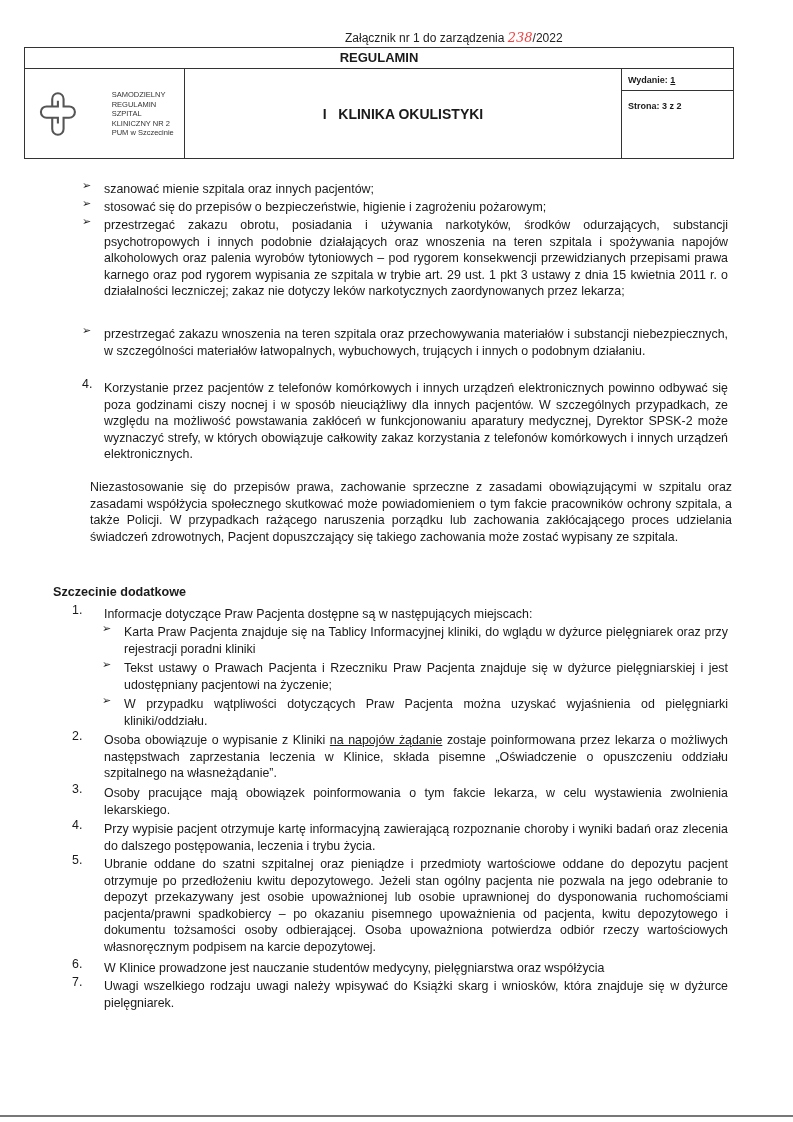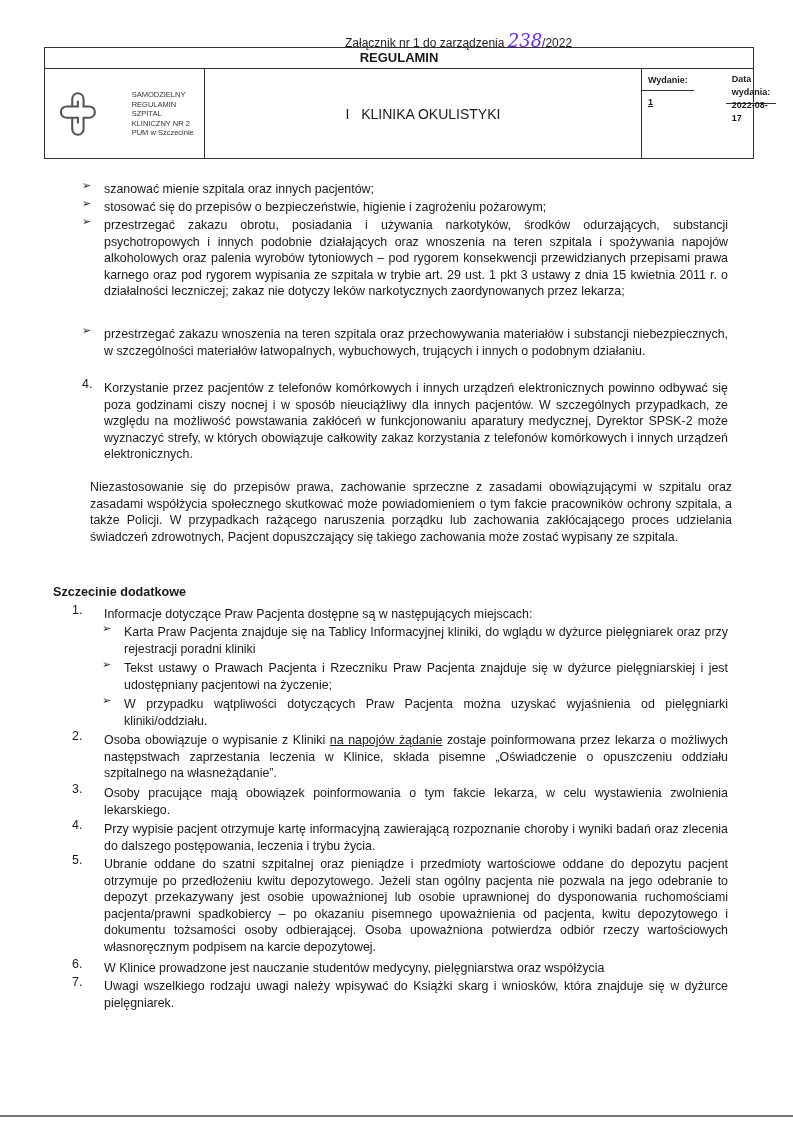--- a/index.html
+++ b/index.html
@@ -1,27 +1,27 @@
 <!DOCTYPE html>
 <html><head>
 <meta charset="utf-8">
 <style>
   html,body{margin:0;padding:0;background:#fff;}
   body{width:793px;height:1122px;position:relative;overflow:hidden;
        font-family:"Liberation Sans Narrow","Liberation Sans",sans-serif;color:#1a1a1a;}
   .page{position:absolute;left:0;top:0;width:793px;height:1122px;}
   .attach{position:absolute;top:30px;left:345px;font-size:12px;color:#222;}
-  .attach .sig{font-family:"DejaVu Serif",serif;font-style:italic;color:#6d28d9;font-size:18px;}
-  .hdr{position:absolute;left:44px;top:47px;width:710px;height:112px;border:1px solid #333;box-sizing:border-box;}
+  .attach .sig{font-family:"DejaVu Serif",serif;font-style:italic;color:#ef4444;font-size:13px;}
+  .hdr{position:absolute;left:24px;top:47px;width:710px;height:112px;border:1px solid #333;box-sizing:border-box;}
   .hdr .title-row{height:20px;border-bottom:1px solid #333;text-align:center;font-weight:bold;font-size:13px;line-height:20px;}
   .hdr .body{display:flex;height:90px;}
   .hdr .logo-cell{width:160px;border-right:1px solid #333;display:flex;align-items:center;padding-left:14px;box-sizing:border-box;gap:27px;}
   .hdr .logo-text{font-size:7.5px;line-height:9.5px;color:#333;margin-left:6px;}
-  .hdr .mid{flex:1;display:flex;align-items:center;justify-content:center;font-weight:normal;font-size:14px;}
-  .hdr .meta{width:111px;border-left:1px solid #333;display:flex;gap:32px;}
+  .hdr .mid{flex:1;display:flex;align-items:center;justify-content:center;font-weight:bold;font-size:14px;}
+  .hdr .meta{width:111px;border-left:1px solid #333;display:flex;flex-direction:column;}
   .hdr .meta div{font-size:9px;font-weight:bold;padding:0 6px;box-sizing:border-box;}
   .hdr .m1{height:22px;line-height:22px;border-bottom:1px solid #333;}
   .hdr .m2{height:35px;border-bottom:1px solid #333;padding-top:4px !important;line-height:13px;}
   .hdr .m3{flex:1;line-height:30px;}
   .content{position:absolute;left:0;top:0;width:793px;font-size:12.4px;line-height:16.6px;}
   .bl{position:absolute;left:100px;width:632px;text-align:justify;}
   .arrow{position:absolute;left:-18px;top:0;font-size:11px;}
   .num{position:absolute;}
   p{margin:4px;}
   .sect{position:absolute;left:53px;top:584px;font-weight:bold;font-size:12.6px;}
@@ -48,21 +48,20 @@
         <div class="logo-text">
           <div>SAMODZIELNY</div>
           <div>REGULAMIN SZPITAL</div>
           <div>KLINICZNY NR 2</div>
           <div>PUM w Szczecinie</div>
         </div>
       </div>
       <div class="mid" style="white-space:pre">I   KLINIKA OKULISTYKI</div>
       <div class="meta">
         <div class="m1"><span>Wydanie: </span><span class="u">1</span></div>
-        <div class="m2"><span>Data wydania:</span><br><span>2022-08-17</span></div>
         <div class="m3">Strona: 3 z 2</div>
       </div>
     </div>
   </div>
 
   <div class="content">
     <div class="bl" style="top:177px">
         <span class="arrow">➢</span>
         <p>szanować mienie szpitala oraz innych pacjentów;</p>
       </div>

